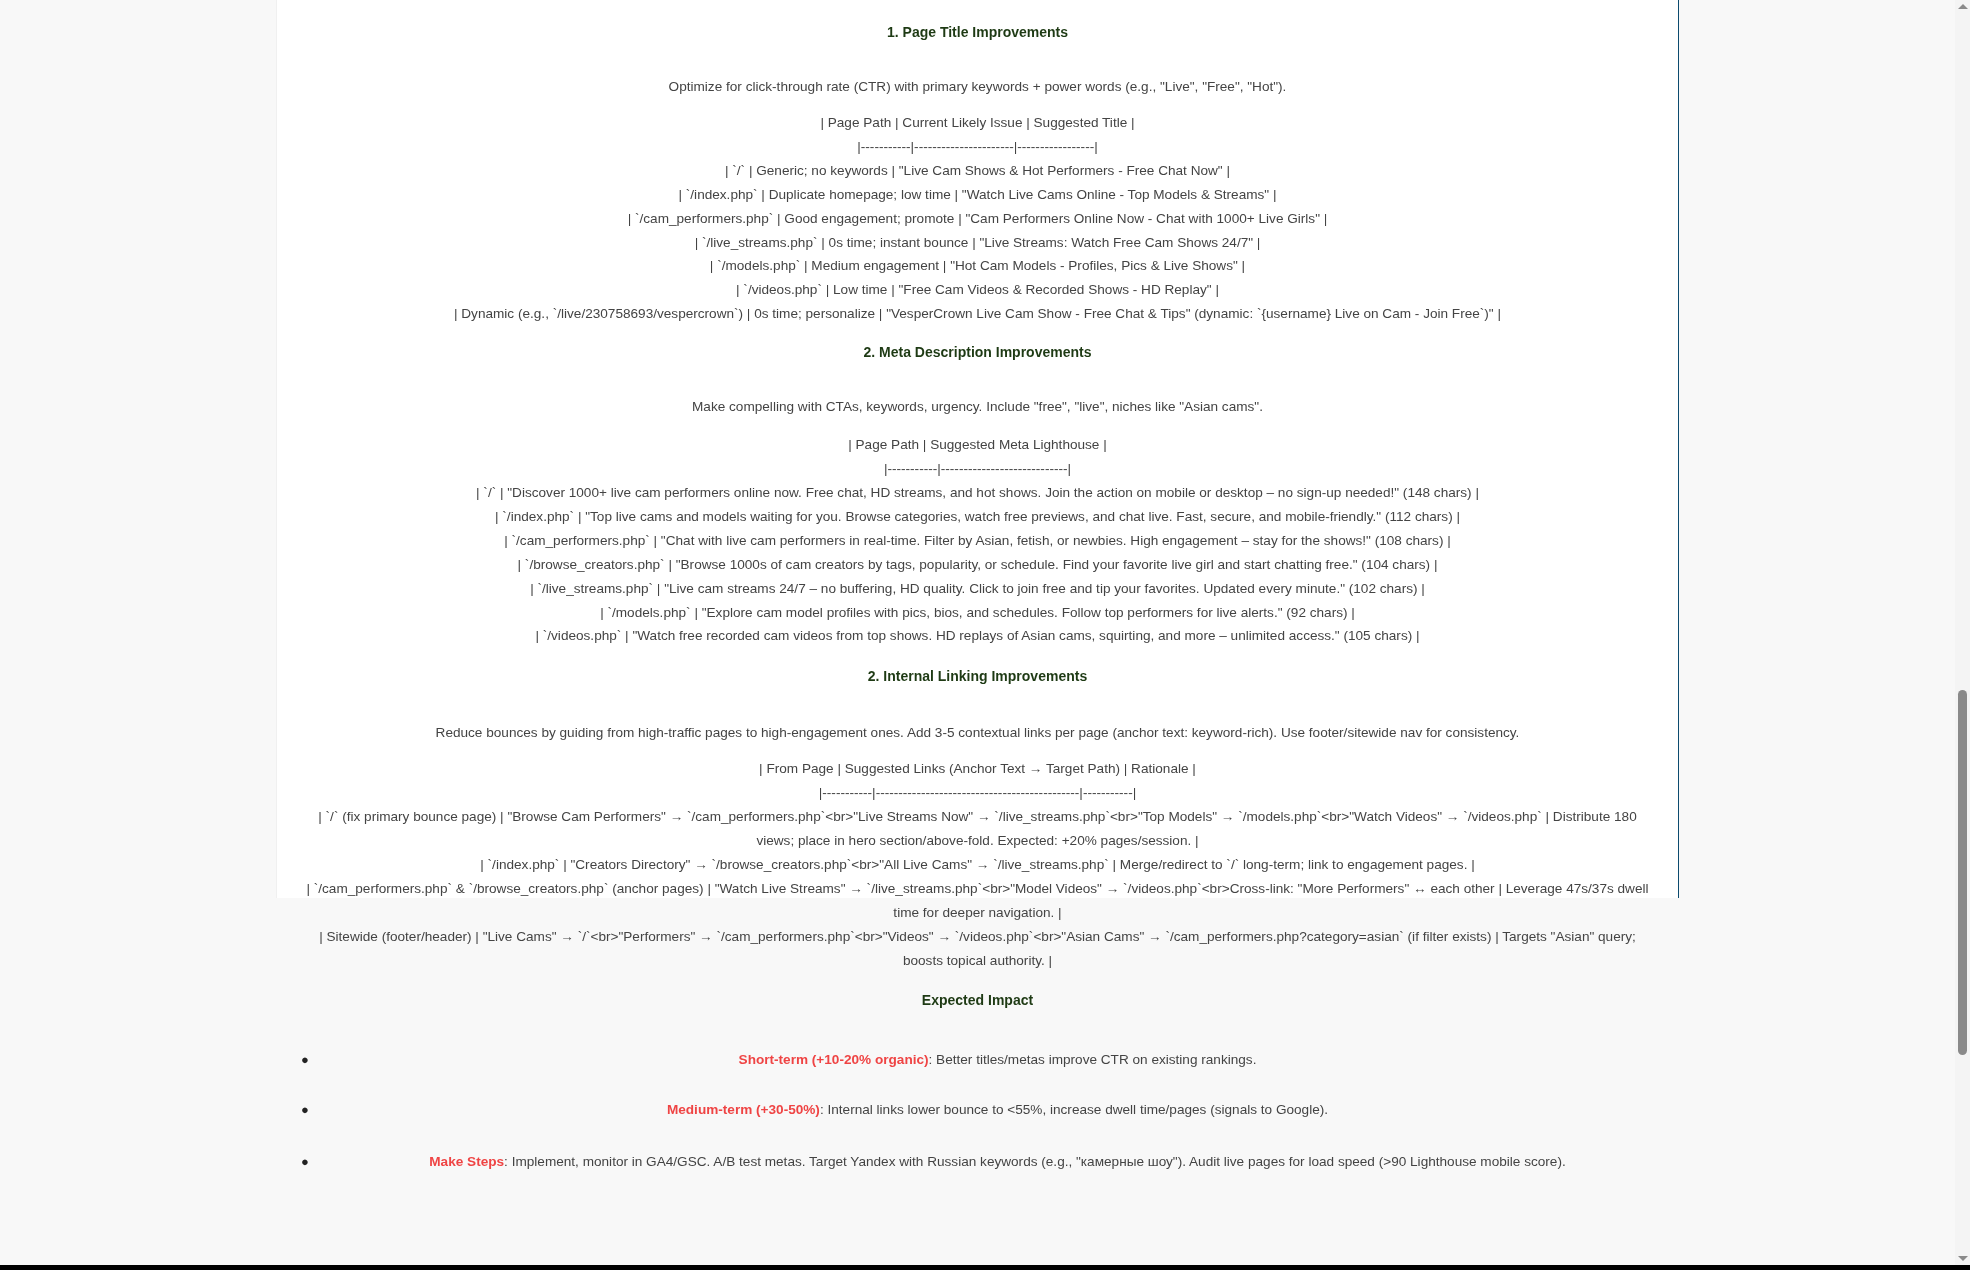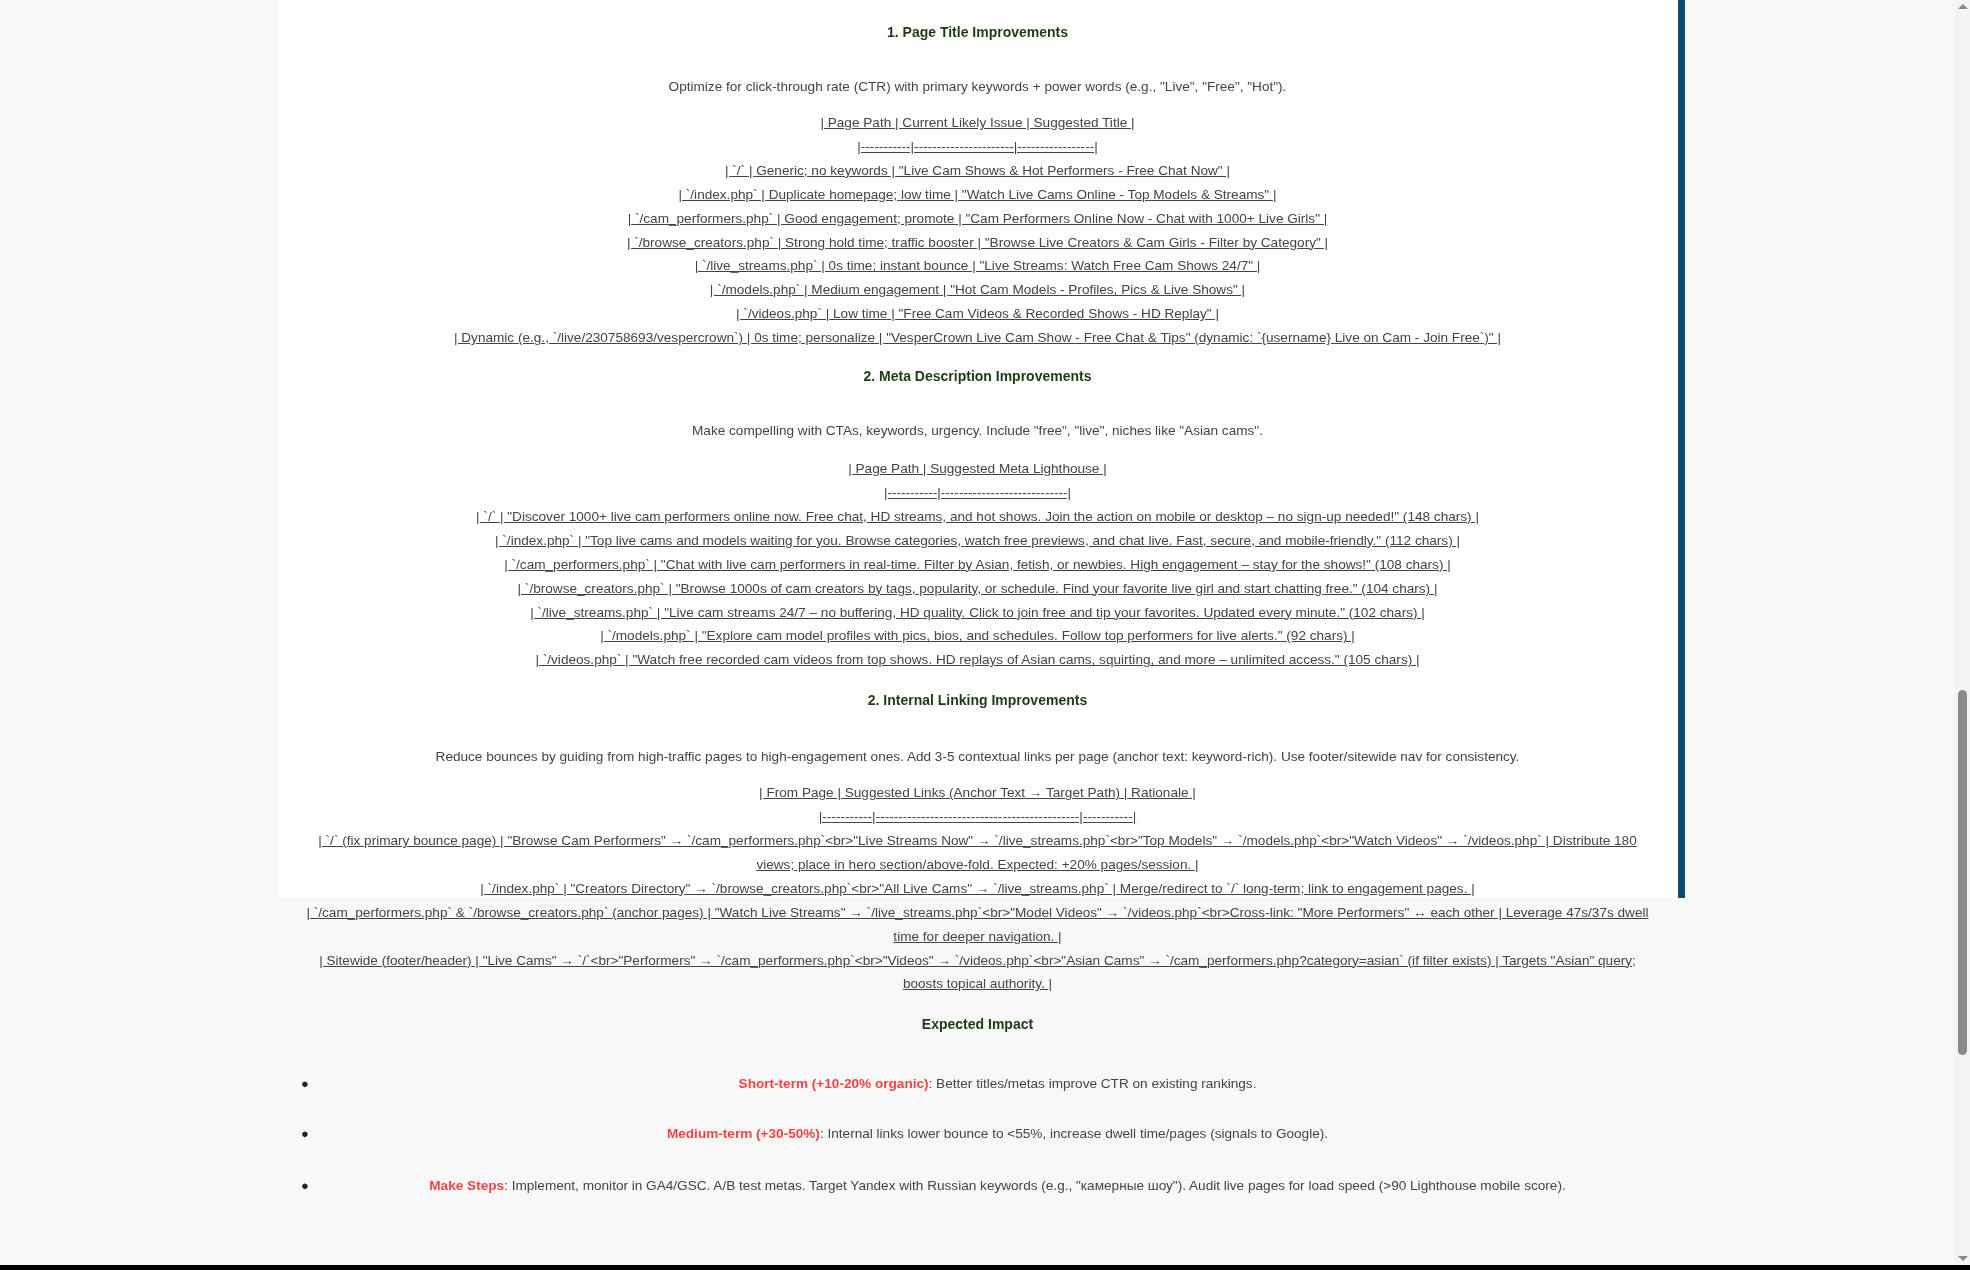--- a/index.html
+++ b/index.html
@@ -20,21 +20,21 @@
     background: #f8f8f8;
   }
   .panel {
     position: absolute;
     left: 276px;
     top: 0;
     width: 1401px;
     height: 898px;
     background: #ffffff;
     border-left: 1px solid #f0f0f0;
-    border-right: 7px solid #0c4a6e;
+    border-right: 1px solid #0c4a6e;
   }
   .content {
     position: absolute;
     left: 0;
     top: -14px;
     width: 1401px;
     text-align: center;
     color: #444444;
     font-size: 13.6px;
   }
@@ -53,21 +53,20 @@
     margin: 0;
   }
   .para {
     line-height: 24px;
     margin: 0;
   }
   .row {
     line-height: 23.9px;
     margin: 0;
     padding: 0 30px;
-    text-decoration: underline;
   }
   .gap-h-p { height: 31px; }
   .gap-p-t { height: 12px; }
   .gap-t-h { height: 14px; }
   .impact-list {
     list-style: none;
     margin: 0;
     padding: 0;
     position: relative;
   }
@@ -135,21 +134,20 @@
       <section>
         <h3 class="h">1. Page Title Improvements</h3>
         <div class="gap-h-p"></div>
         <p class="para">Optimize for click-through rate (CTR) with primary keywords + power words (e.g., "Live", "Free", "Hot").</p>
         <div class="gap-p-t"></div>
         <p class="row">| Page Path | Current Likely Issue | Suggested Title |</p>
         <p class="row">|-----------|----------------------|-----------------|</p>
         <p class="row">| `/` | Generic; no keywords | "Live Cam Shows &amp; Hot Performers - Free Chat Now" |</p>
         <p class="row">| `/index.php` | Duplicate homepage; low time | "Watch Live Cams Online - Top Models &amp; Streams" |</p>
         <p class="row">| `/cam_performers.php` | Good engagement; promote | "Cam Performers Online Now - Chat with 1000+ Live Girls" |</p>
-        <p class="row">| `/browse_creators.php` | Strong hold time; traffic booster | "Browse Live Creators &amp; Cam Girls - Filter by Category" |</p>
         <p class="row">| `/live_streams.php` | 0s time; instant bounce | "Live Streams: Watch Free Cam Shows 24/7" |</p>
         <p class="row">| `/models.php` | Medium engagement | "Hot Cam Models - Profiles, Pics &amp; Live Shows" |</p>
         <p class="row">| `/videos.php` | Low time | "Free Cam Videos &amp; Recorded Shows - HD Replay" |</p>
         <p class="row">| Dynamic (e.g., `/live/230758693/vespercrown`) | 0s time; personalize | "VesperCrown Live Cam Show - Free Chat &amp; Tips" (dynamic: `{username} Live on Cam - Join Free`)" |</p>
       </section>
 
       <div class="gap-t-h"></div>
 
       <section>
         <h3 class="h">2. Meta Description Improvements</h3>

